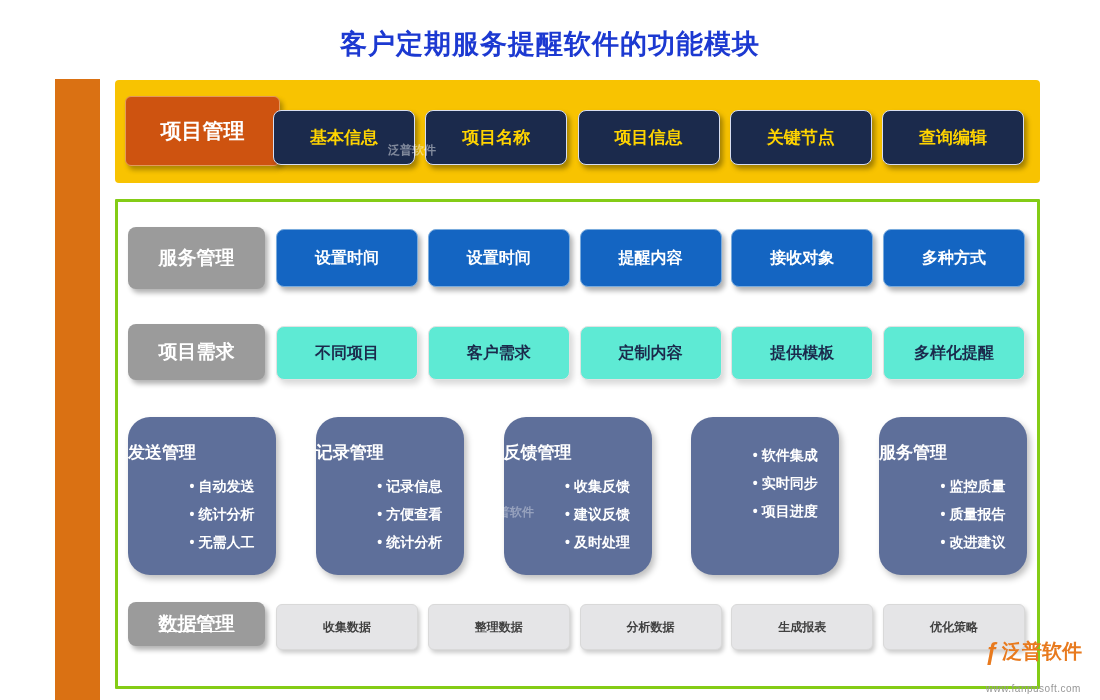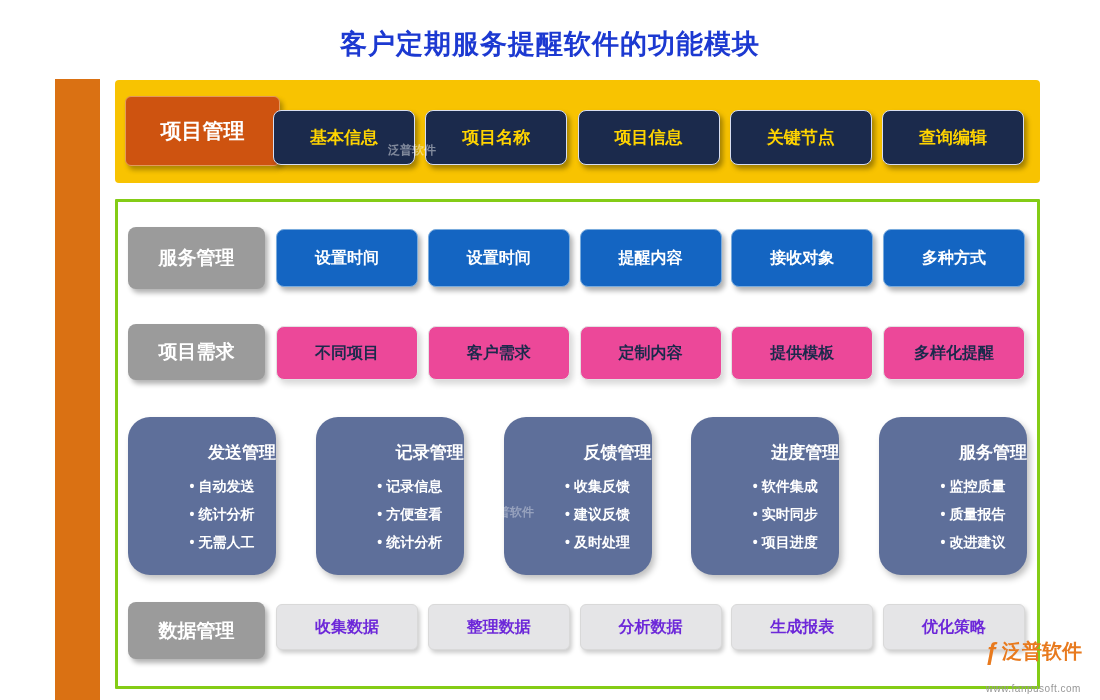--- a/index.html
+++ b/index.html
@@ -41,37 +41,37 @@
 
   .service-row { top:25px; height:62px; }
   .service-row .row-label { height:62px; }
   .blue-btn { width:142px; height:58px; background:#1465C2; border:1px solid #79ABDD;
           border-radius:8px; color:#ffffff; font-size:16px; font-weight:bold;
           display:flex; align-items:center; justify-content:center;
           box-shadow:3px 4px 5px rgba(0,0,0,0.30); }
 
   .content-row { top:122px; height:58px; }
   .content-row .row-label { height:56px; }
-  .white-btn { width:142px; height:54px; background:#ec4899; border:1px solid #E2E2E2;
+  .white-btn { width:142px; height:54px; background:#5eead4; border:1px solid #E2E2E2;
           border-radius:8px; color:#1B2A4C; font-size:16px; font-weight:bold;
           display:flex; align-items:center; justify-content:center;
           box-shadow:3px 4px 6px rgba(0,0,0,0.16); }
 
   .cards-row { position:absolute; left:10px; right:10px; top:215px; height:160px;
           display:flex; justify-content:space-between; }
   .card { width:148px; height:158px; background:#5E6F9A; border-radius:22px;
           color:#ffffff; padding-top:24px; box-shadow:3px 4px 6px rgba(0,0,0,0.25); }
-  .card-title { text-align:right; font-size:17px; font-weight:bold; margin-bottom:8px; }
+  .card-title { text-align:left; font-size:17px; font-weight:bold; margin-bottom:8px; }
   .card-item { text-align:center; font-size:14px; font-weight:bold; line-height:28px;padding-left:40px; }
   .card-item::before { content:"• "; }
 
   .data-row { top:400px; height:50px; }
-  .data-row .row-label { height:57px; }
+  .data-row .row-label { height:44px;text-decoration:underline; }
   .gray-btn { width:142px; height:46px; background:#E5E5E7; border:1px solid #D9D9D9;
-          border-radius:6px; color:#6d28d9; font-size:16px; font-weight:bold;
+          border-radius:6px; color:#404040; font-size:12px; font-weight:bold;
           display:flex; align-items:center; justify-content:center;
           box-shadow:2px 3px 4px rgba(0,0,0,0.20); }
 
   
   .wm { position:absolute; font-size:12px; pointer-events:none; font-weight:bold; }
   .wm1 { left:388px; top:142px; color:rgba(255,255,255,0.45); }
   .wm2 { left:368px; top:302px; color:rgba(255,255,255,0.35); }
 
   
   .footer { position:absolute; right:18px; bottom:6px; text-align:center; }
@@ -138,21 +138,20 @@
         <div class="card-item">方便查看</div>
         <div class="card-item">统计分析</div>
       </div>
       <div class="card">
         <div class="card-title">反馈管理</div>
         <div class="card-item">收集反馈</div>
         <div class="card-item">建议反馈</div>
         <div class="card-item">及时处理</div>
       </div>
       <div class="card">
-        <div class="card-title">进度管理</div>
         <div class="card-item">软件集成</div>
         <div class="card-item">实时同步</div>
         <div class="card-item">项目进度</div>
       </div>
       <div class="card">
         <div class="card-title">服务管理</div>
         <div class="card-item">监控质量</div>
         <div class="card-item">质量报告</div>
         <div class="card-item">改进建议</div>
       </div>

